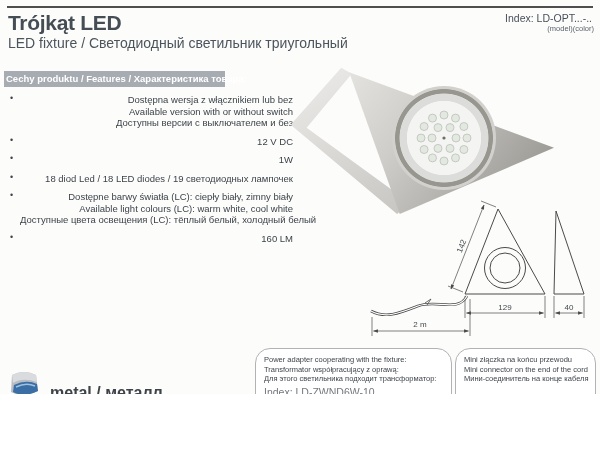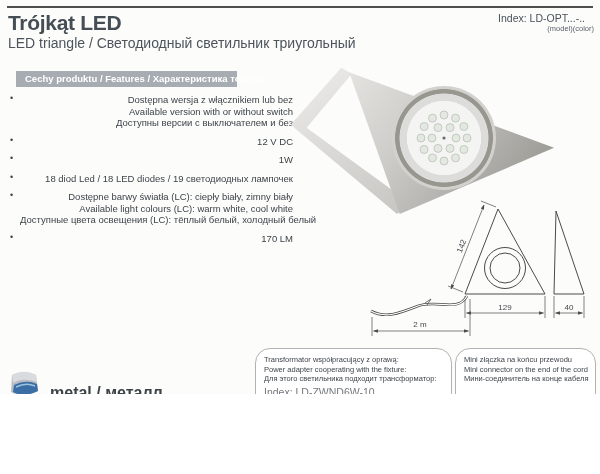--- a/index.html
+++ b/index.html
@@ -6,28 +6,28 @@
   .page {
     position:relative; width:600px; height:394px;
     background:#fcfcfb; overflow:hidden;
     font-family:"Liberation Sans", sans-serif;
     color:#3f454b;
   }
   
   .top-rule { position:absolute; left:7px; top:6px; width:586px; height:2px; background:#4e4e4e; }
   .page-title { position:absolute; left:8px; top:11px; font-size:21px; font-weight:700; color:#454d55; letter-spacing:-0.3px; }
   .page-subtitle { position:absolute; left:8px; top:35px; font-size:14px; color:#4c545c; }
-  .index-code { position:absolute; right:15px; top:12px; font-size:10.5px; color:#49515a; }
+  .index-code { position:absolute; right:8px; top:12px; font-size:10.5px; color:#49515a; }
   .index-note { position:absolute; right:6px; top:24px; font-size:7.5px; color:#5a626a; text-align:right; }
 
   
   .features-bar {
-    position:absolute; left:16px; top:71px; width:221px; height:16px;
+    position:absolute; left:4px; top:71px; width:221px; height:16px;
     background:#a7acb3; color:#ffffff; font-size:9.5px; font-weight:700;
-    line-height:16px; padding-left:9px; box-sizing:border-box; white-space:nowrap;
+    line-height:16px; padding-left:2px; box-sizing:border-box; white-space:nowrap;
   }
   .feature-list { position:absolute; left:8px; top:94px; width:285px; margin:0; padding:0; list-style:none; }
   .feature-list li { position:relative; padding-left:12px; margin-bottom:7px;text-align:right; }
   .feature-list li::before { content:"•"; position:absolute; left:2px; top:-1px; font-size:9px; color:#3f454b; }
   .fl { font-size:9.5px; line-height:11.5px; color:#3d4349; white-space:nowrap; }
 
   
   .photo { position:absolute; left:288px; top:60px; width:266px; height:154px; }
   .tri-top {
     position:absolute; inset:0;
@@ -83,21 +83,21 @@
   }
   .sw-num { position:absolute; right:2px; bottom:1px; font-size:6px; color:#3a3a3a; z-index:2; }
 </style>
 </head>
 <body>
 
 <div class="page">
 
   <div class="top-rule"></div>
   <div class="page-title">Trójkąt LED</div>
-  <div class="page-subtitle">LED triangle / Светодиодный светильник триугольный</div>
+  <div class="page-subtitle">LED fixture / Светодиодный светильник триугольный</div>
   <div class="index-code">Index: LD-OPT...-..</div>
   <div class="index-note">(model)(color)</div>
 
   <div class="features-bar">Cechy produktu / Features / Характеристика товара:</div>
 
   <ul class="feature-list">
     <li>
       <div class="fl">Dostępna wersja z włącznikiem lub bez</div>
       <div class="fl">Available version with or without switch</div>
       <div class="fl">Доступны версии с выключателем и без</div>
@@ -110,21 +110,21 @@
     </li>
     <li>
       <div class="fl">18 diod Led / 18 LED diodes / 19 светодиодных лампочек</div>
     </li>
     <li>
       <div class="fl">Dostępne barwy światła (LC): ciepły biały, zimny biały</div>
       <div class="fl">Available light colours (LC): warm white, cool white</div>
       <div class="fl">Доступные цвета освещения (LC): тёплый белый, холодный белый</div>
     </li>
     <li>
-      <div class="fl">170 LM</div>
+      <div class="fl">160 LM</div>
     </li>
   </ul>
 
   <div class="photo">
     <div class="tri-top"></div>
     <div class="tri-main"></div>
     <div class="lamp">
       <svg width="62" height="62" viewBox="-31 -31 62 62">
         <g fill="#e3e8e0" stroke="#b9c2b7" stroke-width="0.8">
           <circle cx="12" cy="0" r="4"></circle>
@@ -197,22 +197,22 @@
 
     <g stroke="#4a4a4a" stroke-width="0.7" fill="none">
       <line x1="100" y1="104" x2="100" y2="141"></line>
       <line x1="2" y1="122" x2="2" y2="141"></line>
       <line x1="3.5" y1="136" x2="98.5" y2="136" marker-start="url(#arr)" marker-end="url(#arr)"></line>
     </g>
     <text x="50" y="132" text-anchor="middle">2 m</text>
   </svg>
 
   <div class="info-box box-transformer">
+    <div class="bx">Power adapter cooperating with the fixture:</div>
     <div class="bx">Transformator współpracujący z oprawą:</div>
-    <div class="bx">Power adapter cooperating with the fixture:</div>
     <div class="bx">Для этого светильника подходит трансформатор:</div>
     <div class="bx-index">Index: LD-ZWND6W-10</div>
     <svg class="box-photo" width="186" height="50" viewBox="0 0 186 50">
       <path d="M22,38 C40,12 62,42 84,22 C104,4 120,32 150,22" stroke="#3a3a3a" stroke-width="2" fill="none"></path>
       <rect x="8" y="30" width="17" height="15" rx="2" fill="#2c2c2c" transform="rotate(-18 16 37)"></rect>
       <line x1="4" y1="44" x2="10" y2="40" stroke="#2c2c2c" stroke-width="1.5"></line>
       <line x1="7" y1="48" x2="13" y2="44" stroke="#2c2c2c" stroke-width="1.5"></line>
       <rect x="74" y="14" width="22" height="9" rx="4.5" fill="#333333"></rect>
       <rect x="118" y="24" width="42" height="23" rx="4" fill="#3a3a3a" transform="rotate(7 139 35)"></rect>
       <line x1="124" y1="30" x2="156" y2="34" stroke="#5a5a5a" stroke-width="1.5"></line>

